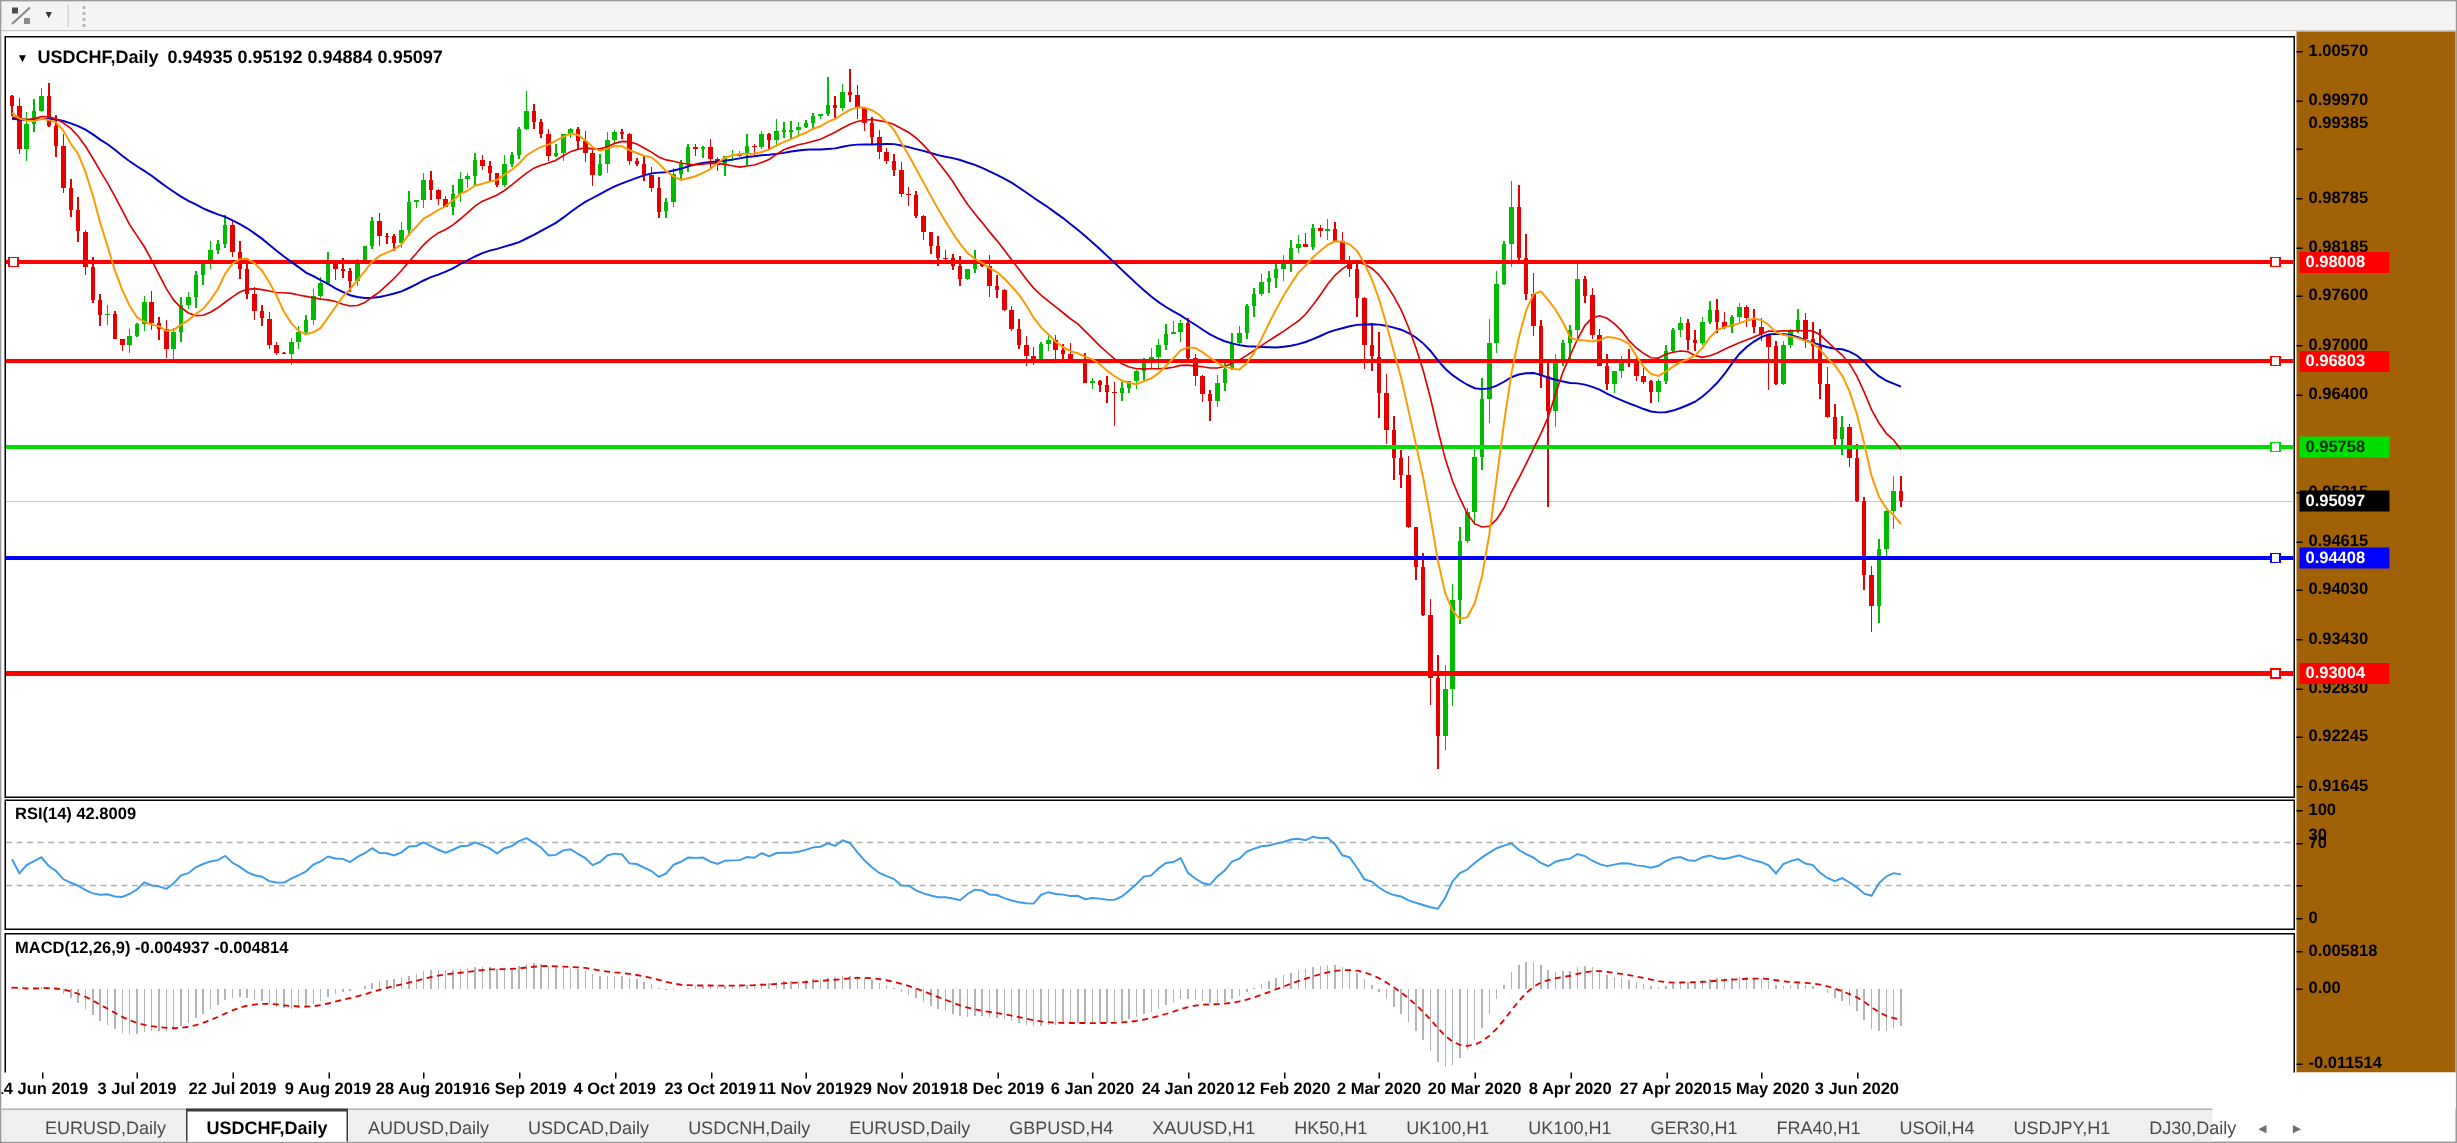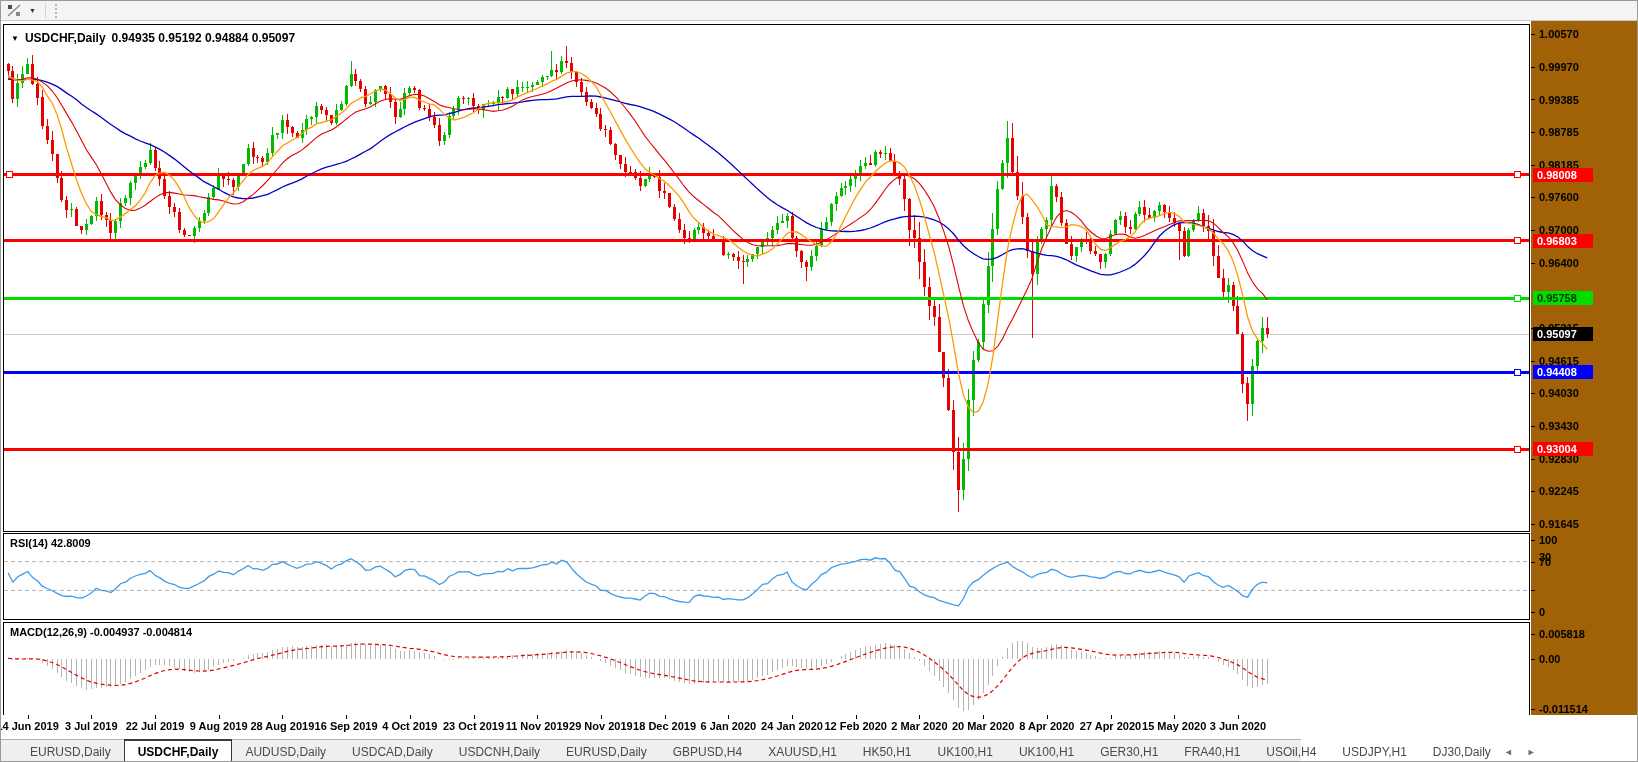--- a/index.html
+++ b/index.html
@@ -44,21 +44,21 @@
   .hline-label{
     position:absolute;left:2px;font-size:11px;font-weight:700;color:#fff;
     padding:0 4px;height:14px;line-height:14px;white-space:nowrap;min-width:60px;
   }
   
   .date-axis{position:absolute;left:0;top:694px;width:1638px;height:24px;background:#fff;}
   .date-tick{position:absolute;top:0;width:1px;height:4px;background:#000;}
   .date-label{position:absolute;top:5px;width:80px;margin-left:-40px;text-align:center;font-size:11px;font-weight:700;color:#000;white-space:nowrap;}
   
   .tabbar{
-    position:absolute;left:0;top:738px;width:1300px;height:24px;background:#f0efed;
+    position:absolute;left:0;top:738px;width:1474px;height:24px;background:#f0efed;
     border-top:1px solid #b3b3b3;display:flex;align-items:stretch;padding-left:16px;
   }
   .tab{
     font-size:12px;color:#4a4a4a;padding:4px 13px 3px 13px;cursor:pointer;white-space:nowrap;
     display:flex;align-items:center;
   }
   .tab.active{
     background:#ffffff;border:1px solid #3a3a3a;border-top-width:2px;margin-top:-1px;
     color:#000;font-weight:700;
   }
@@ -904,21 +904,21 @@
           </svg></div>
       <div class="ind-label" style="top:3px;">MACD(12,26,9) -0.004937 -0.004814</div>
     </div>
 
     <div class="axis-col" id="axis-col">
         <div class="tickmark" style="top: 13px;"></div>
         <div class="axis-label" style="top: 7px;">1.00570</div>
         <div class="tickmark" style="top: 45.9142px;"></div>
         <div class="axis-label" style="top: 39.9142px;">0.99970</div>
         <div class="tickmark" style="top: 78.0055px;"></div>
-        <div class="axis-label" style="top: 73px;">0.99385</div>
+        <div class="axis-label" style="top: 55px;">0.99385</div>
         <div class="tickmark" style="top: 110.92px;"></div>
         <div class="axis-label" style="top: 104.92px;">0.98785</div>
         <div class="tickmark" style="top: 143.834px;"></div>
         <div class="axis-label" style="top: 137.834px;">0.98185</div>
         <div class="tickmark" style="top: 175.925px;"></div>
         <div class="axis-label" style="top: 169.925px;">0.97600</div>
         <div class="tickmark" style="top: 208.839px;"></div>
         <div class="axis-label" style="top: 202.839px;">0.97000</div>
         <div class="tickmark" style="top: 241.754px;"></div>
         <div class="axis-label" style="top: 235.754px;">0.96400</div>

